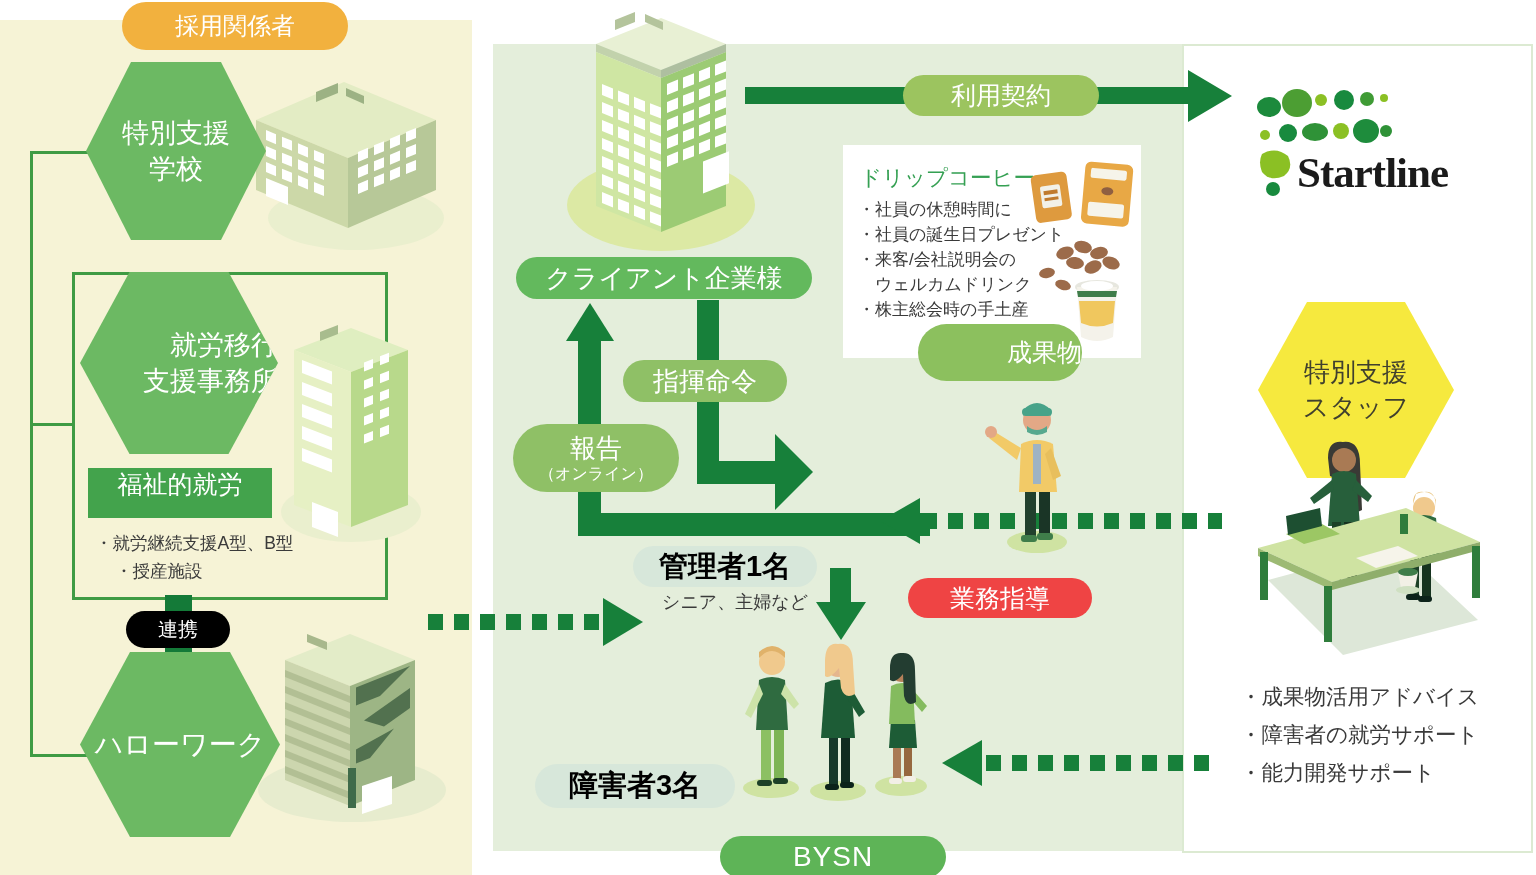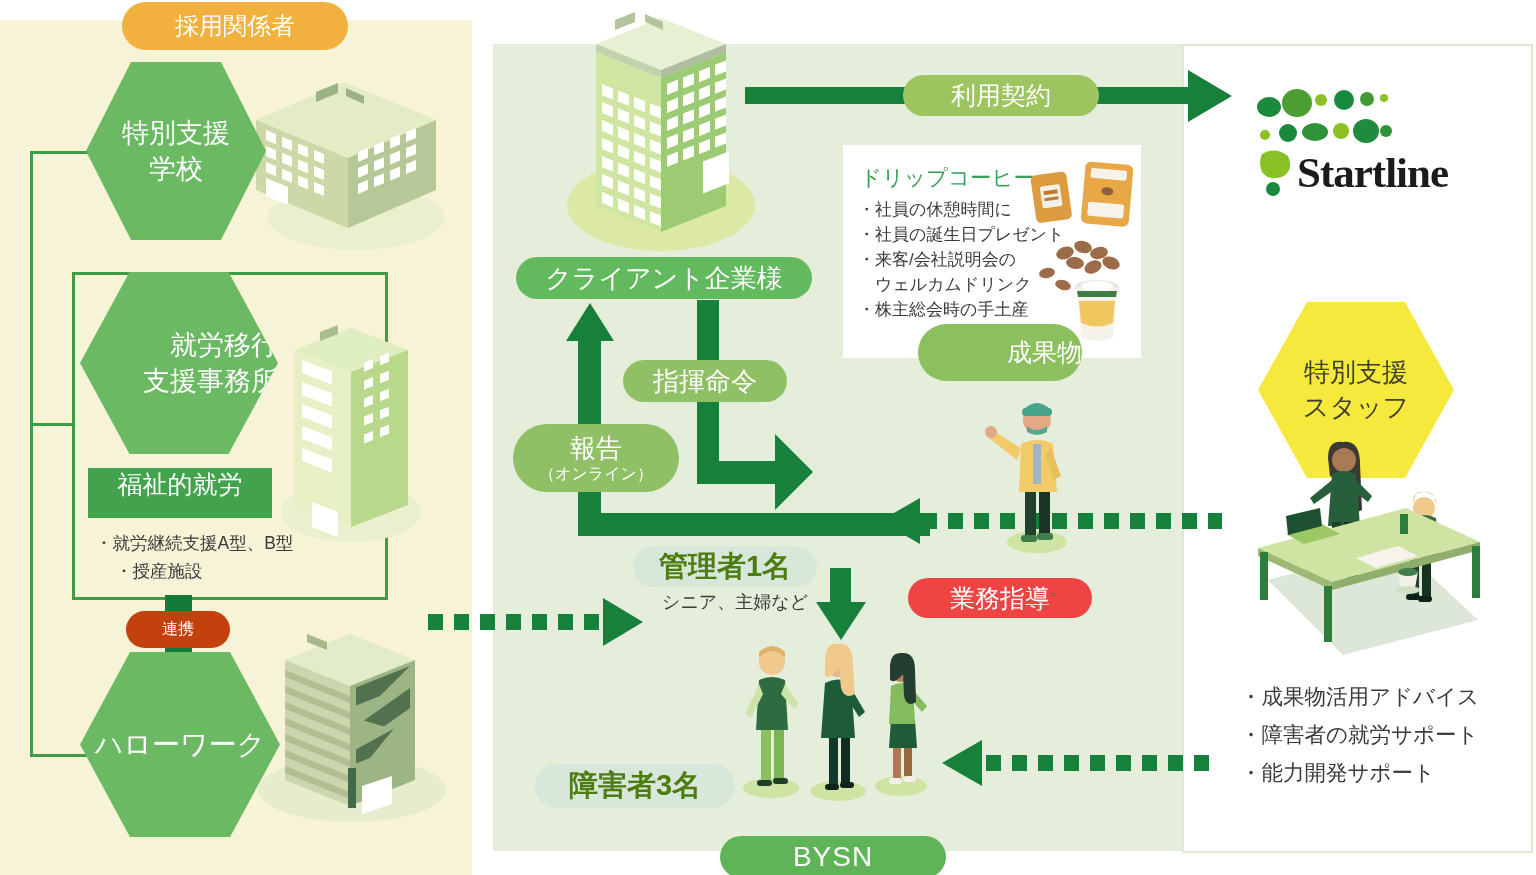--- a/index.html
+++ b/index.html
@@ -18,21 +18,21 @@
   .groupbox{position:absolute;border:3px solid #3f9b44;z-index:2;}
   .shaft{position:absolute;background:#17803a;z-index:4;}
   .dash-h{position:absolute;height:16px;z-index:4;
           background:repeating-linear-gradient(90deg,#17803a 0,#17803a 15px,transparent 15px,transparent 26px);}
   .head{position:absolute;width:0;height:0;z-index:4;}
   .head-right{border-top:26px solid transparent;border-bottom:26px solid transparent;border-left:44px solid #17803a;}
   .head-left{border-top:23px solid transparent;border-bottom:23px solid transparent;border-right:40px solid #17803a;}
   .head-up{border-left:24px solid transparent;border-right:24px solid transparent;border-bottom:38px solid #17803a;}
   .head-down{border-left:25px solid transparent;border-right:25px solid transparent;border-top:38px solid #17803a;}
   .note{position:absolute;color:#3a3a3a;z-index:6;white-space:nowrap;}
-  .mint{background:#d7e7da;color:#4d7c0f;font-weight:600;}
+  .mint{background:#d7e7da;color:#000000;font-weight:600;}
   svg{display:block;}
 </style>
 </head>
 <body>
 
 <div id="canvas">
 
   <div class="panel panel-yellow"></div>
   <div class="panel panel-green"></div>
   <div class="panel panel-white"></div>
@@ -124,21 +124,21 @@
     <span>支援事務所</span>
   </div>
 
   <div class="abs" style="left:88px;top:468px;width:184px;height:50px;background:#43a34c;color:#fff;display:flex;align-items:flex-start;justify-content:center;font-size:25px;z-index:5;">
     <span>福祉的就労</span>
   </div>
   <div class="note" style="left:95px;top:531px;font-size:17.5px;">・就労継続支援A型、B型</div>
   <div class="note" style="left:95px;top:559px;font-size:17.5px;margin-left:20px;">・授産施設</div>
 
   <div class="shaft" style="left:165px;top:595px;width:27px;height:72px;background:#147a38;"></div>
-  <div class="pill" style="left:126px;top:611px;width:104px;height:37px;background:#c2410c;font-size:16px;justify-content:center;">
+  <div class="pill" style="left:126px;top:611px;width:104px;height:37px;background:#000000;font-size:20px;justify-content:center;">
     <span>連携</span>
   </div>
 
   <svg class="abs" style="left:252px;top:618px;z-index:3;" width="196" height="205" viewBox="0 0 196 205">
     <ellipse cx="100" cy="172" rx="94" ry="32" fill="#e7ecce"></ellipse>
     <polygon points="33,42 98,16 163,42 98,68" fill="#e3ecc8"></polygon>
     <polygon points="33,42 98,68 98,188 33,162" fill="#ccd6ae"></polygon>
     <polygon points="98,68 163,42 163,162 98,188" fill="#9db585"></polygon>
     <g transform="translate(33,42) skewY(21.8)" fill="#b2bf94">
       <rect x="0" y="10" width="65" height="7"></rect>

